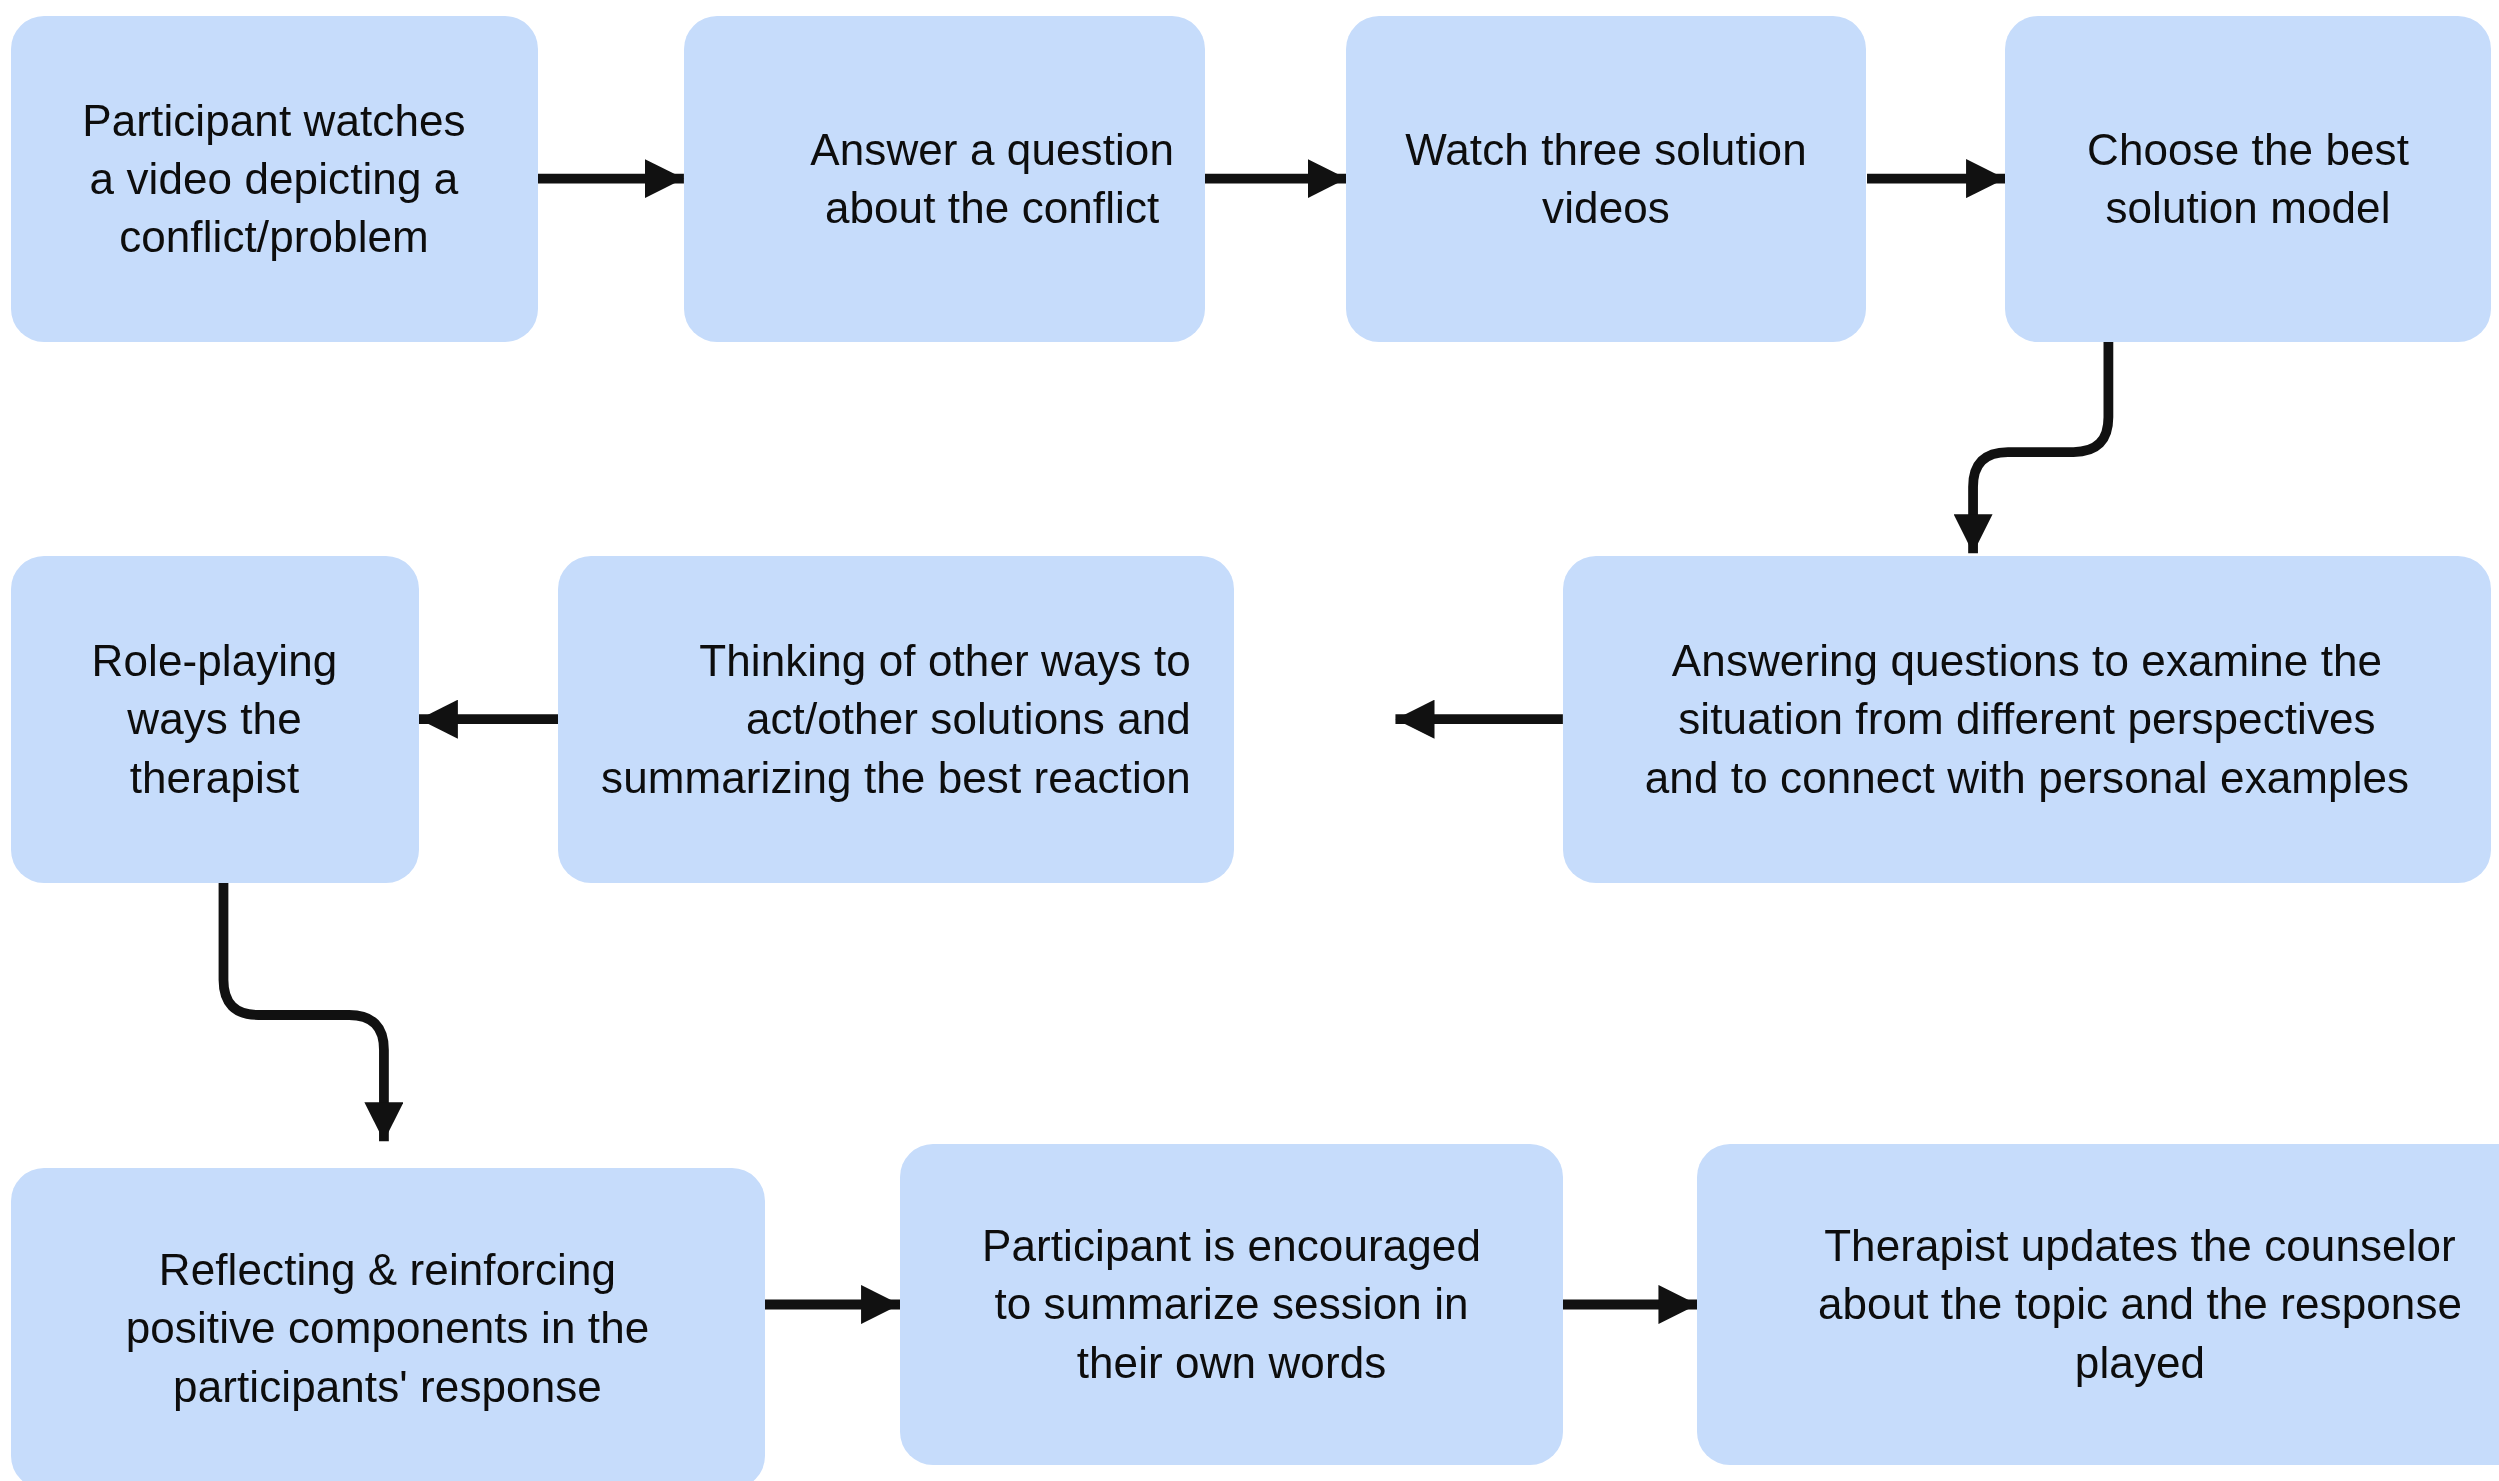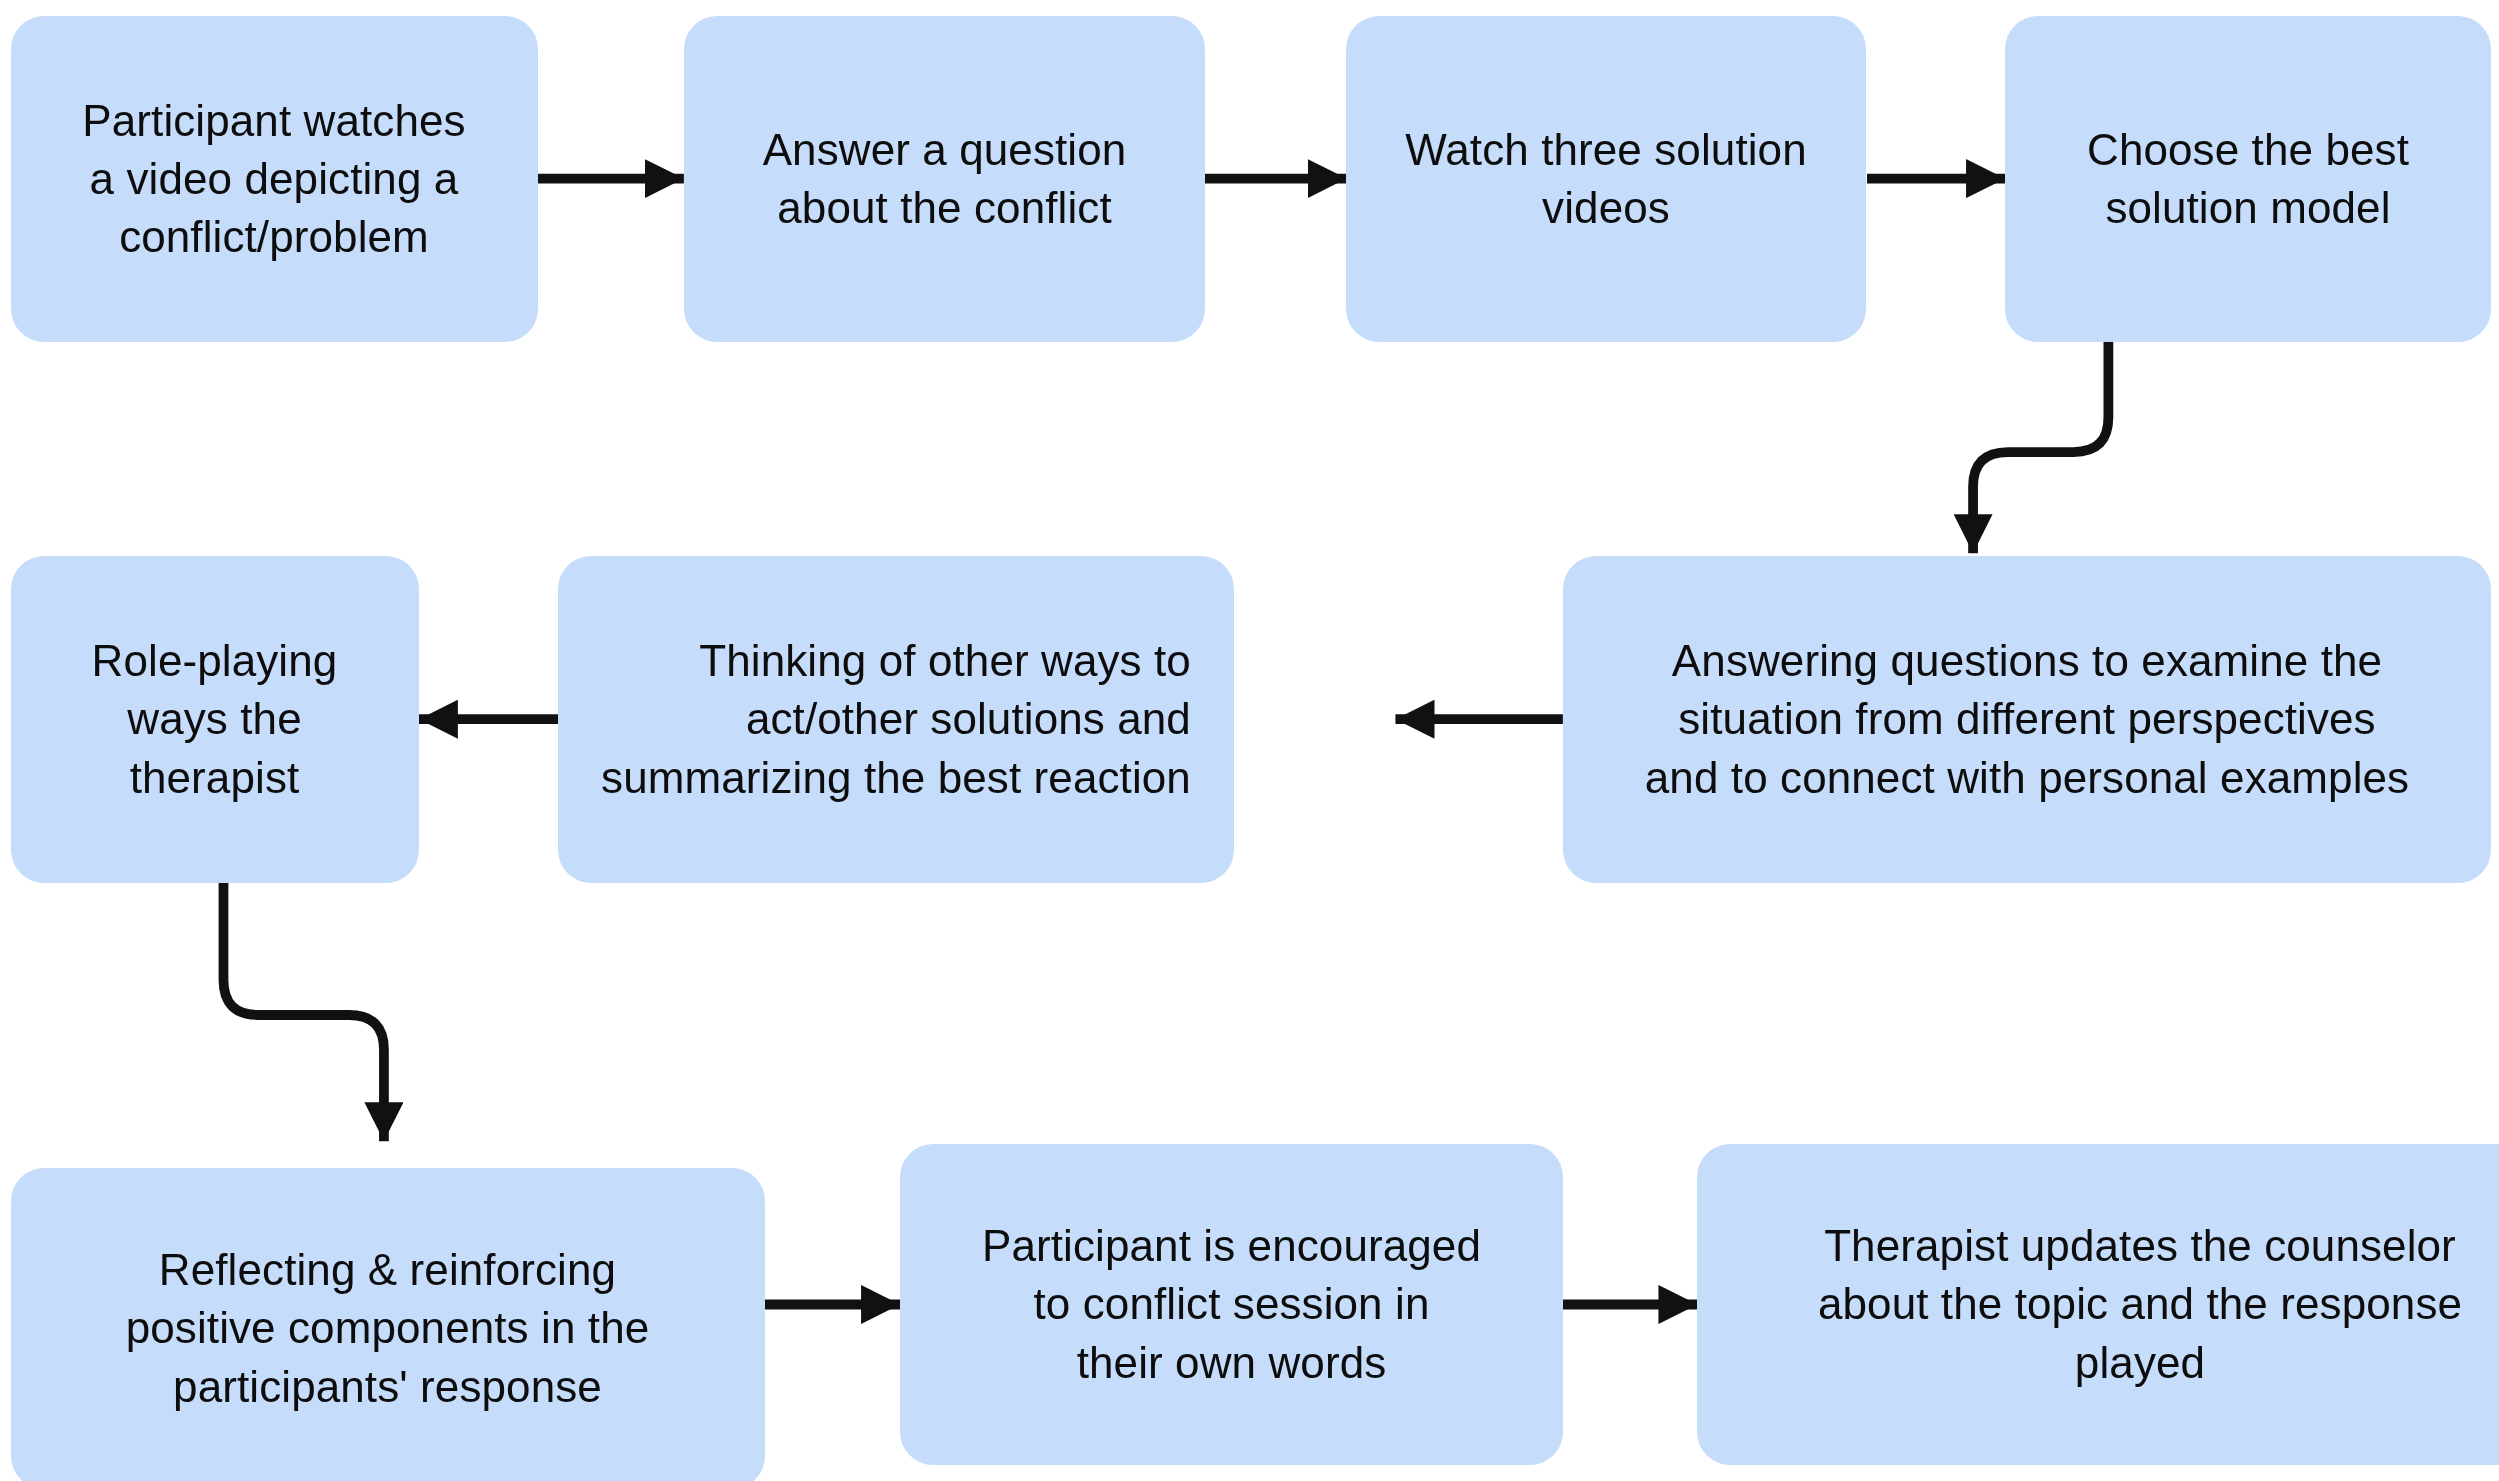--- a/index.html
+++ b/index.html
@@ -44,21 +44,21 @@
   }
   .node-label{
     color:var(--text-color);
     font-size:44px;
     line-height:1.32;
     white-space:pre-line;
     letter-spacing:0.1px;
   }
   
   .n0{left:10.5px;   top:16px;  width:527px;  height:326px;}
-  .n1{left:684px;  top:16px;  width:521px;  height:326px;}
+  .n1{left:684px;  top:16px;  width:521px;  height:326px;justify-content:flex-end;}
   .n2{left:1346px; top:16px;  width:520px;  height:326px;}
   .n3{left:2005px; top:16px;  width:486px;  height:326px;}
   
   .n4{left:1563px; top:556px; width:928px; height:327px;}
   .n5{left:558px;  top:556px; width:676px; height:327px;text-align:right;}
   .n6{left:10.5px;   top:556px; width:408px;  height:327px;}
   
   .n7{left:10.5px;   top:1144px; width:754px; height:321px;margin-top:24px;}
   .n8{left:900px; top:1144px; width:663px;  height:321px;}
   .n9{left:1697px; top:1144px; width:886px; height:321px;}
@@ -122,21 +122,21 @@
 ways the
 therapist</span>
   </div>
   <div class="node n7">
     <span class="node-label">Reflecting &amp; reinforcing
 positive components in the
 participants' response</span>
   </div>
   <div class="node n8">
     <span class="node-label">Participant is encouraged
-to conflict session in
+to summarize session in
 their own words</span>
   </div>
   <div class="node n9">
     <span class="node-label">Therapist updates the counselor
 about the topic and the response
 played</span>
   </div>
 
 </div>
 

